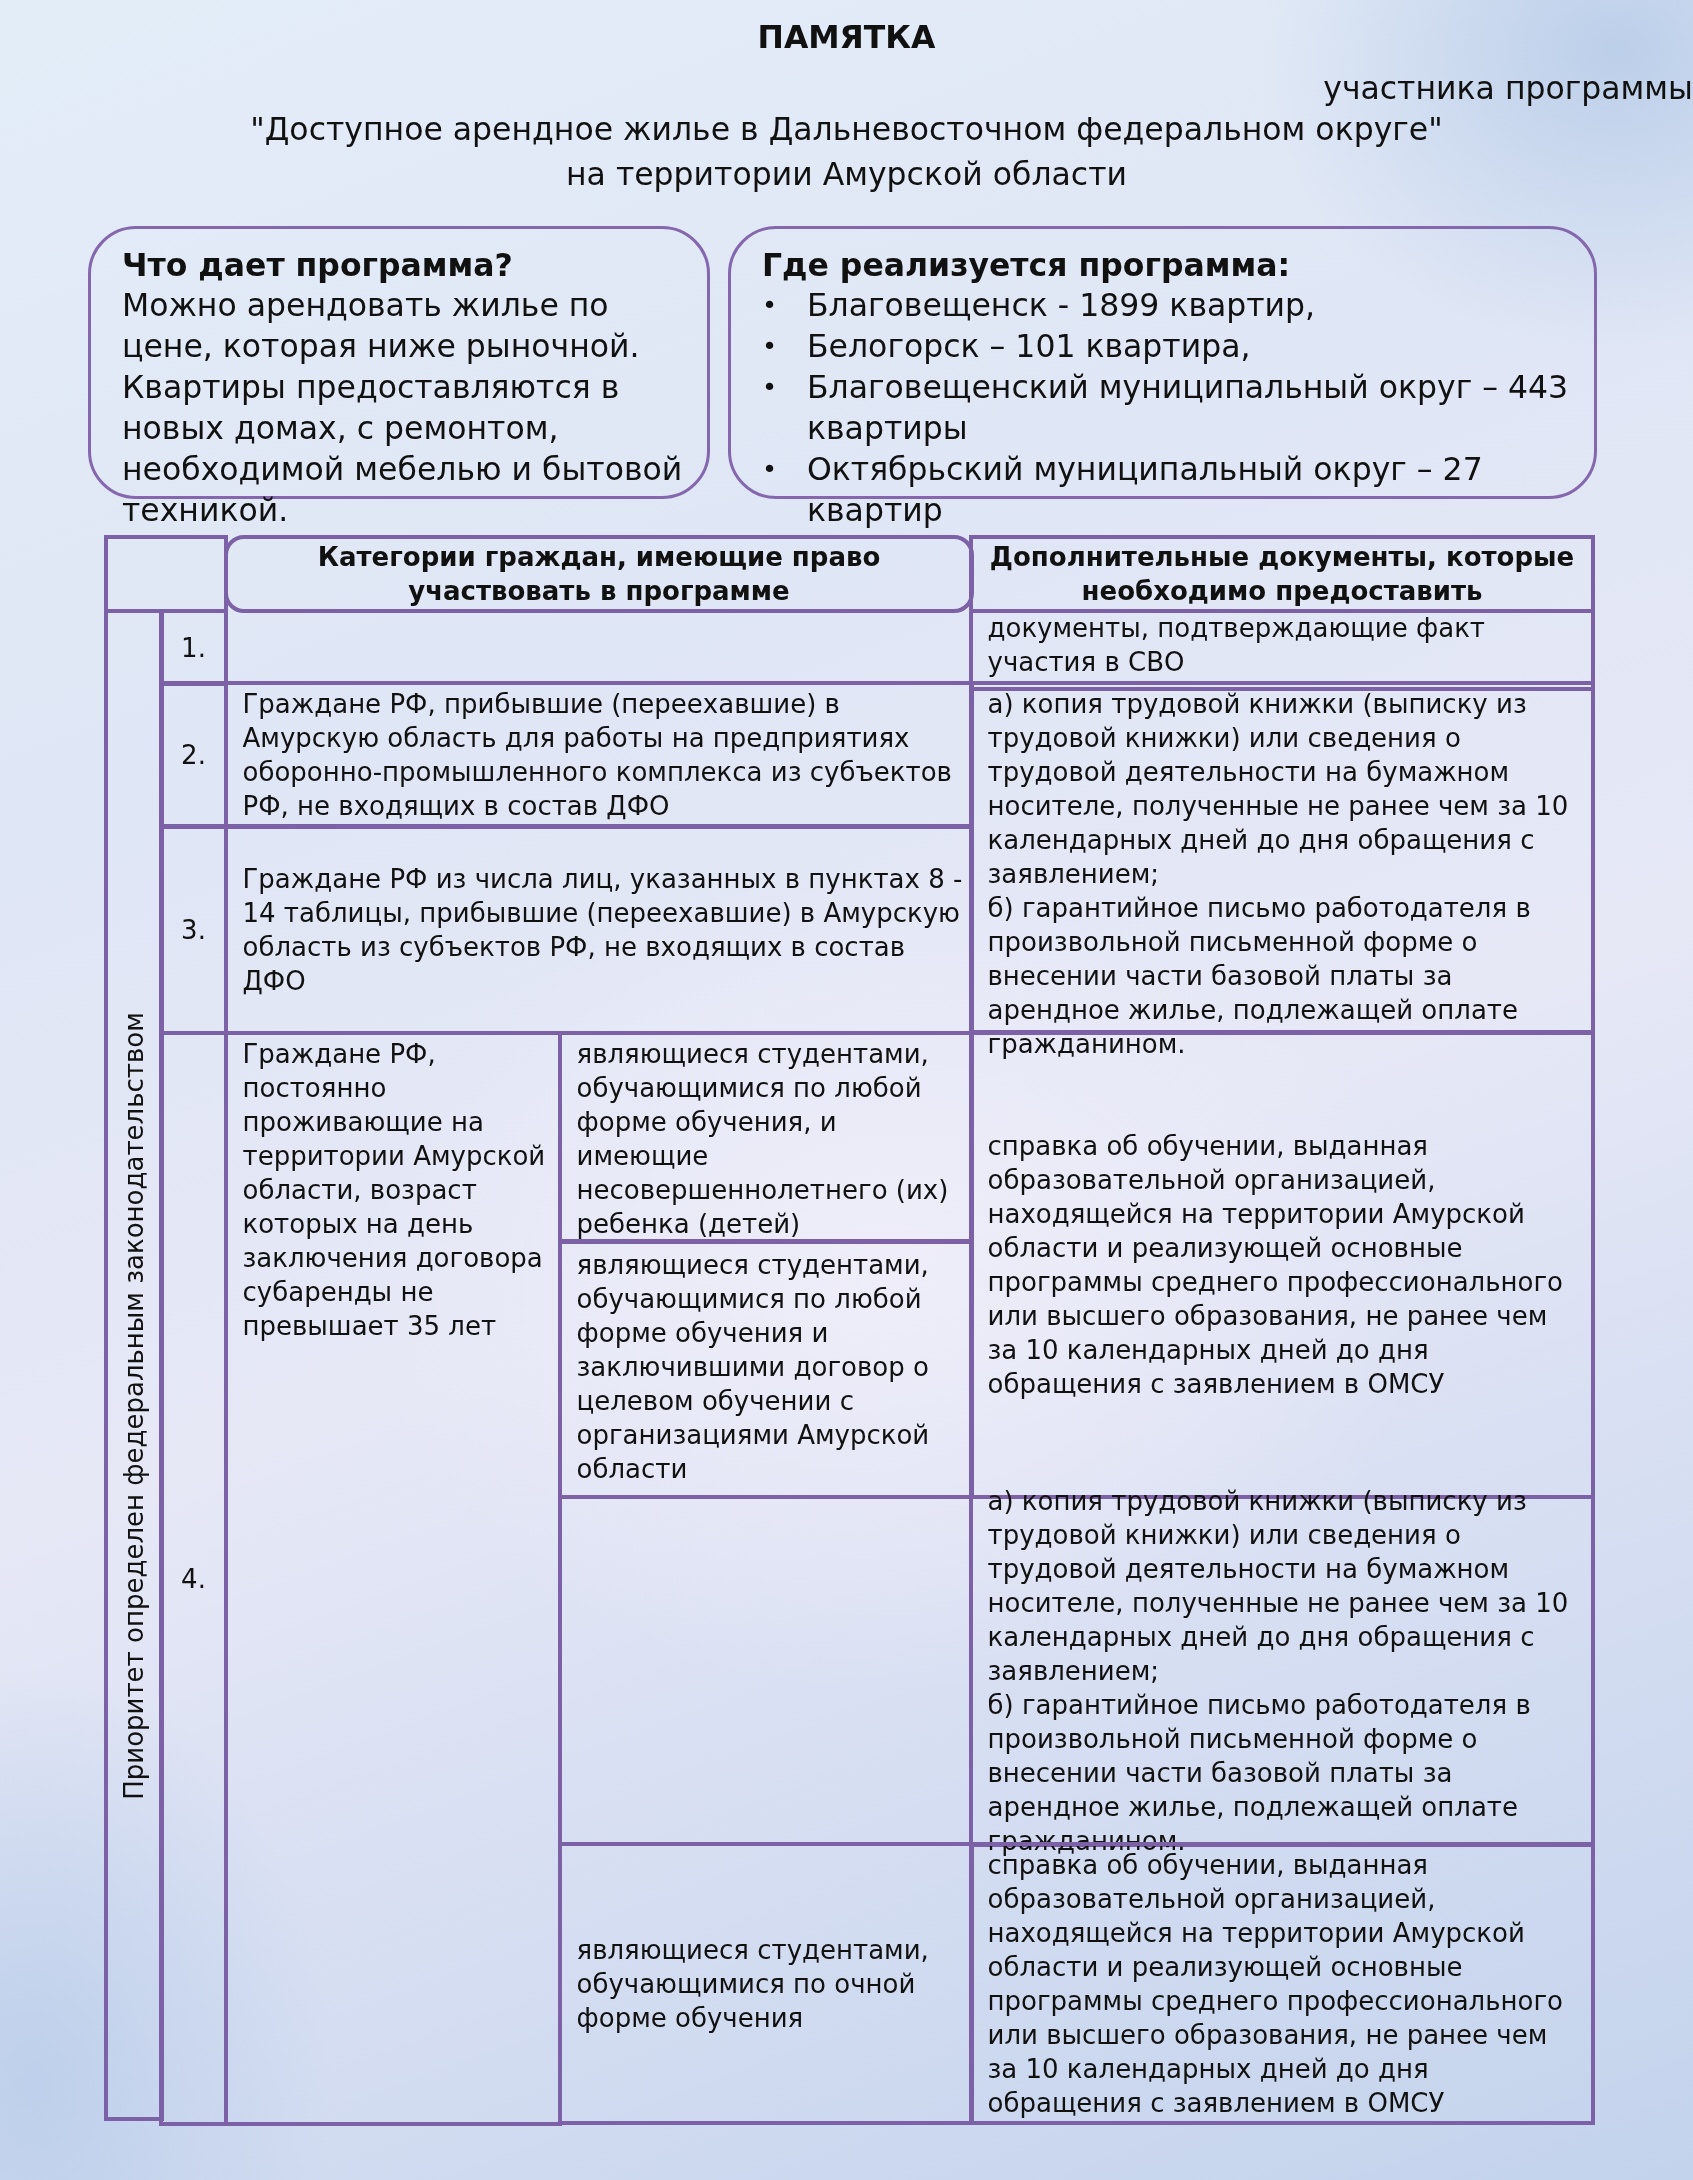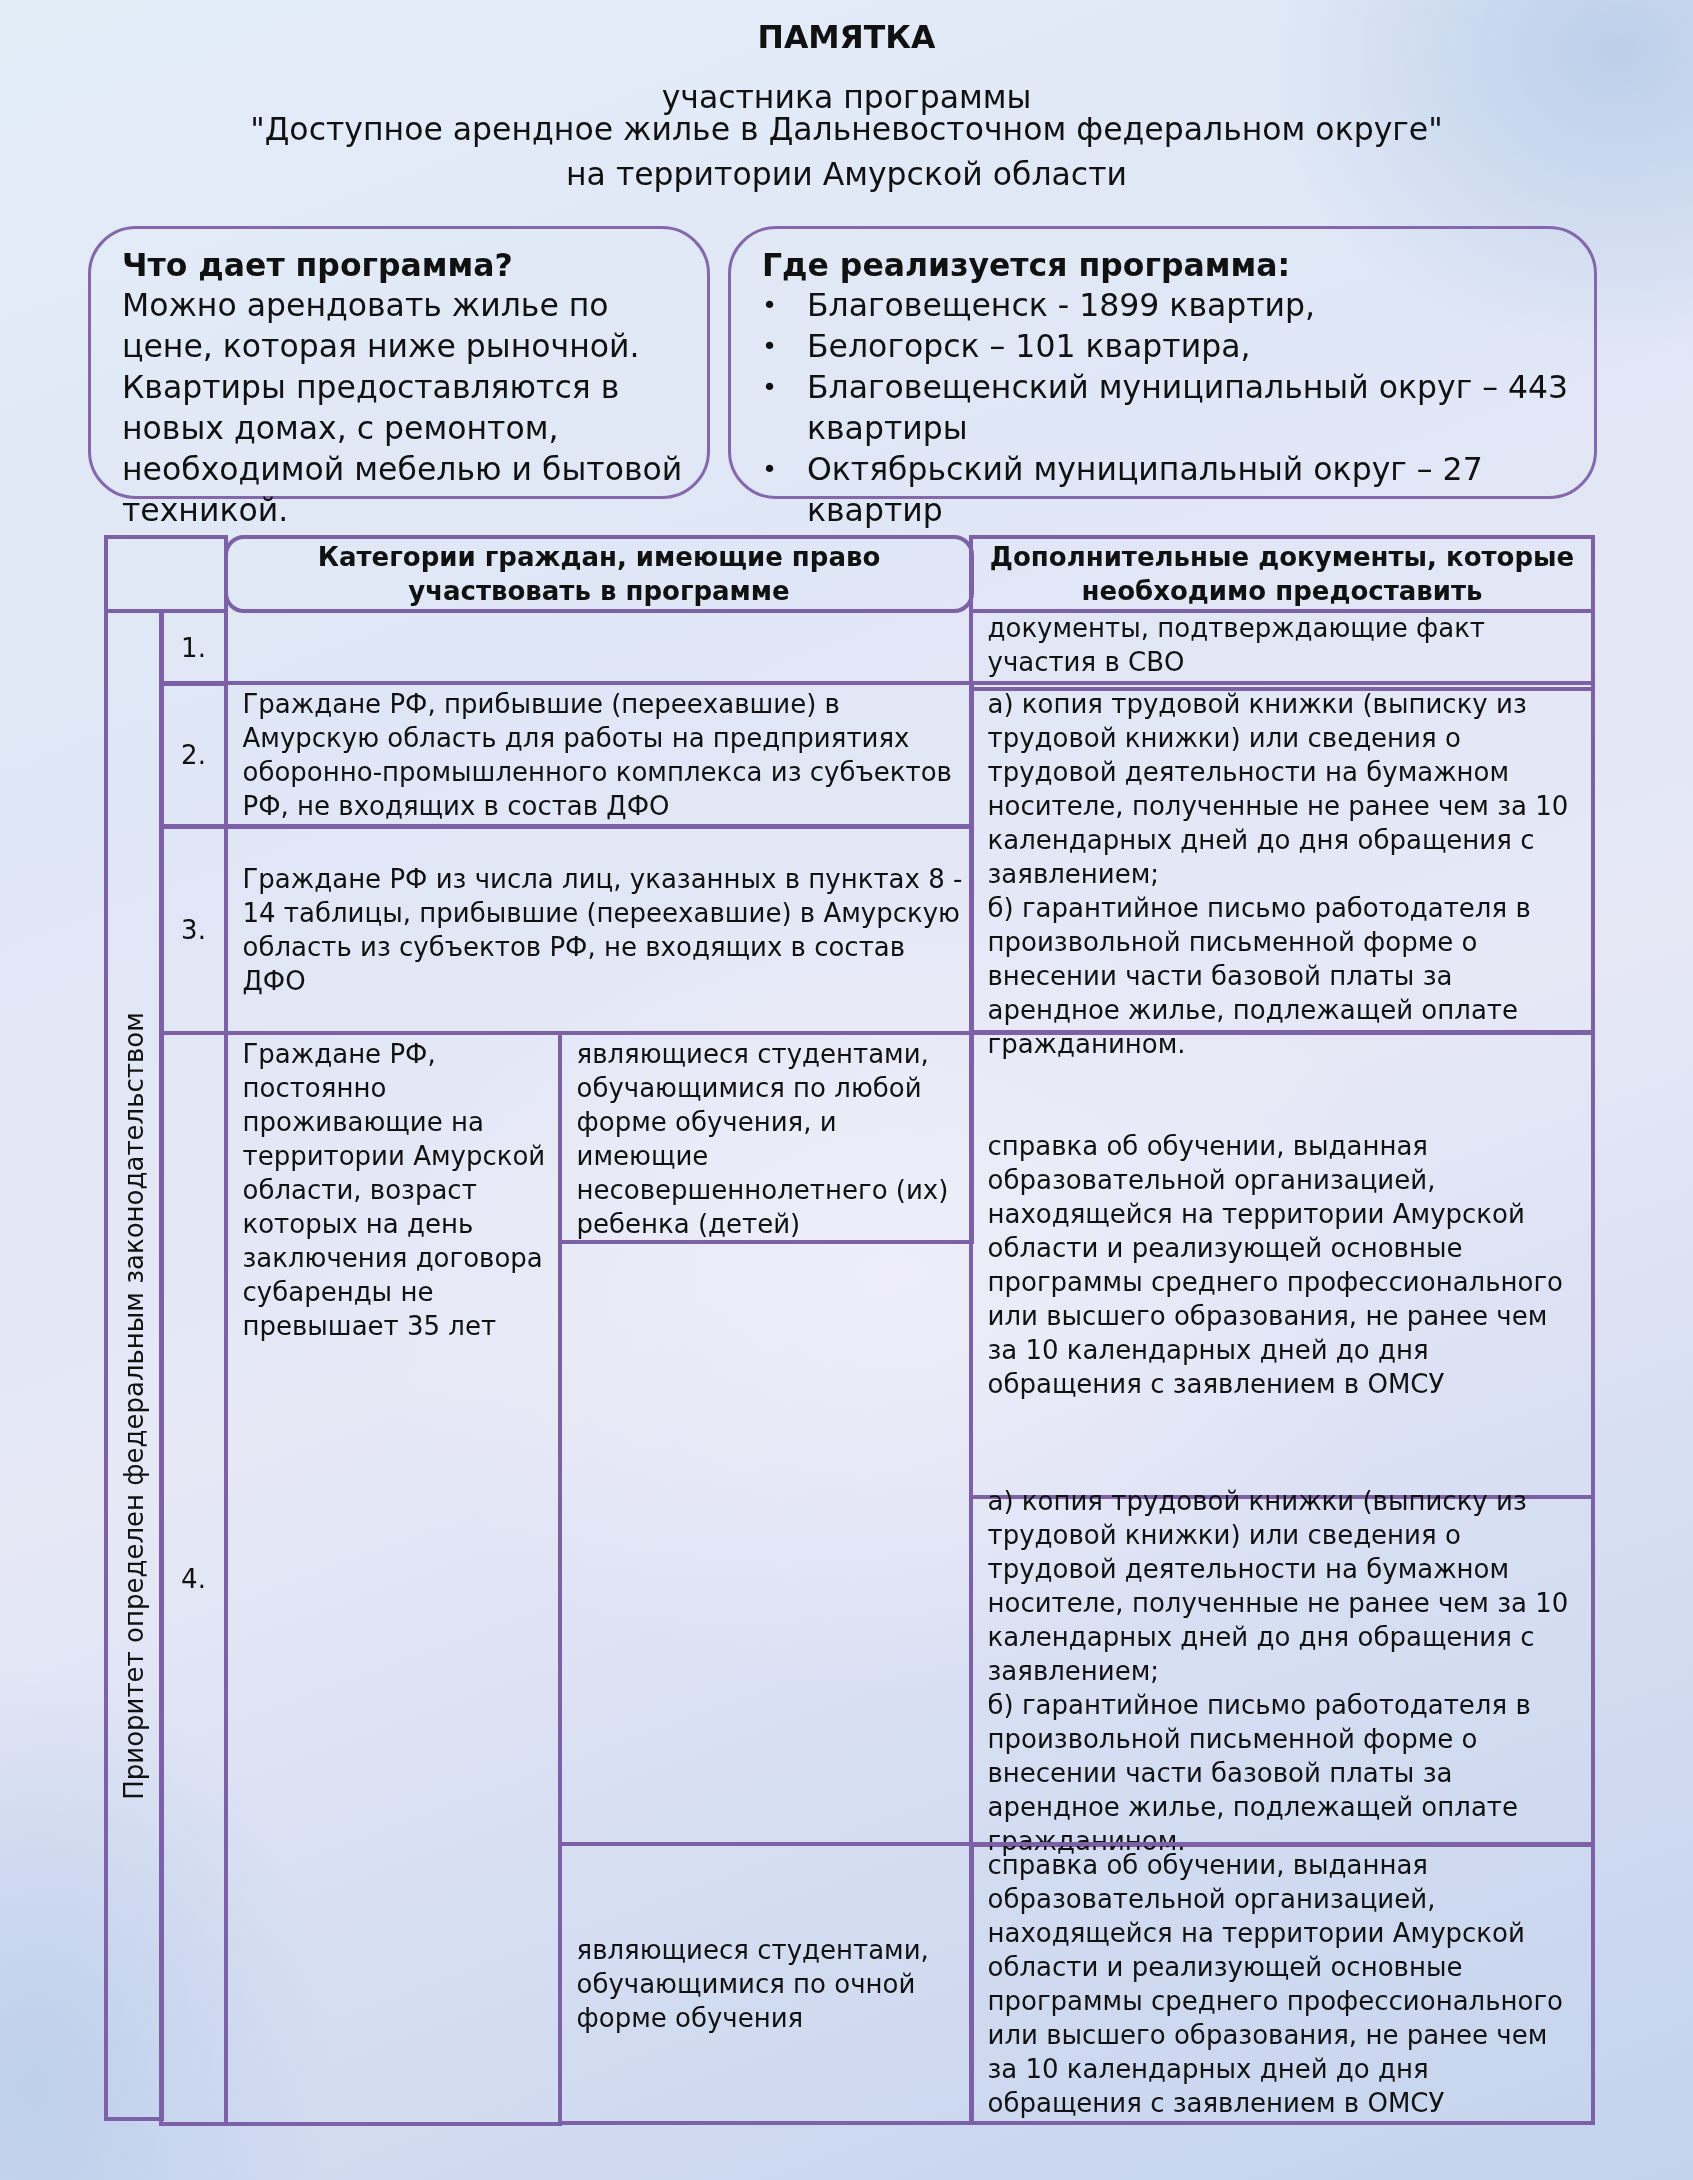--- a/index.html
+++ b/index.html
@@ -16,21 +16,21 @@
       position: absolute; inset: 0;
       background:
         radial-gradient(ellipse 767px 596px at 894px 1278px, rgba(240,238,250,0.85), rgba(240,238,250,0) 70%),
         radial-gradient(ellipse 511px 426px at 1618px 51px, rgba(184,204,232,0.9), rgba(184,204,232,0) 70%),
         radial-gradient(ellipse 426px 596px at 34px 2087px, rgba(187,206,234,0.9), rgba(187,206,234,0) 70%);
       pointer-events: none;
     }
     .header { position: absolute; left: 0; width: 1693px; text-align: center; }
     .h-title { top: 19px; font-size: 31.5px; font-weight: bold; }
     .h-sub { font-size: 31.5px; }
-    .h-sub1 { top: 79px; }
+    .h-sub1 { top: 70px; text-align: right; }
     .h-sub2 { top: 111px; }
     .h-sub3 { top: 156px; }
 
     .box {
       position: absolute;
       top: 226px; height: 273px;
       border: 3.4px solid #8467ad;
       border-radius: 48px;
       box-sizing: border-box;
       padding: 17px 0 0 0;
@@ -142,20 +142,23 @@
   <div class="cell num" style="left:159px;top:1031px;width:69px;height:1095px;">
     <span>4.</span>
   </div>
   <div class="cell" style="left:224px;top:1031px;width:338px;height:1095px;">
     <span class="inner" style="top:1.7px;">Граждане РФ, постоянно проживающие на территории Амурской области, возраст которых на день заключения договора субаренды не превышает 35 лет</span>
   </div>
 
   <div class="cell" style="left:558px;top:1031px;width:416px;height:213px;">
     <span class="inner" style="top:1.7px;">являющиеся студентами, обучающимися по любой форме обучения, и имеющие несовершеннолетнего (их) ребенка (детей)</span>
   </div>
+  <div class="cell" style="left:558px;top:1239px;width:416px;height:260px;">
+    <span class="inner" style="top:5.1px;">являющиеся студентами, обучающимися по любой форме обучения и заключившими договор о целевом обучении с организациями Амурской области</span>
+  </div>
   <div class="cell vc" style="left:558px;top:1842px;width:416px;height:283px;">
     <span class="inner">являющиеся студентами, обучающимися по очной форме обучения</span>
   </div>
 
   <div class="cell vc" style="left:969px;top:1031px;width:626px;height:468px;">
     <span class="inner">справка об обучении, выданная образовательной организацией, находящейся на территории Амурской области и реализующей основные программы среднего профессионального или высшего образования, не ранее чем за 10 календарных дней до дня обращения с заявлением в ОМСУ</span>
   </div>
   <div class="cell vc" style="left:969px;top:1495px;width:626px;height:352px;">
     <span class="inner" style="white-space:pre-line;">а) копия трудовой книжки (выписку из трудовой книжки) или сведения о трудовой деятельности на бумажном носителе, полученные не ранее чем за 10 календарных дней до дня обращения с заявлением;
 б) гарантийное письмо работодателя в произвольной письменной форме о внесении части базовой платы за арендное жилье, подлежащей оплате гражданином.</span>

